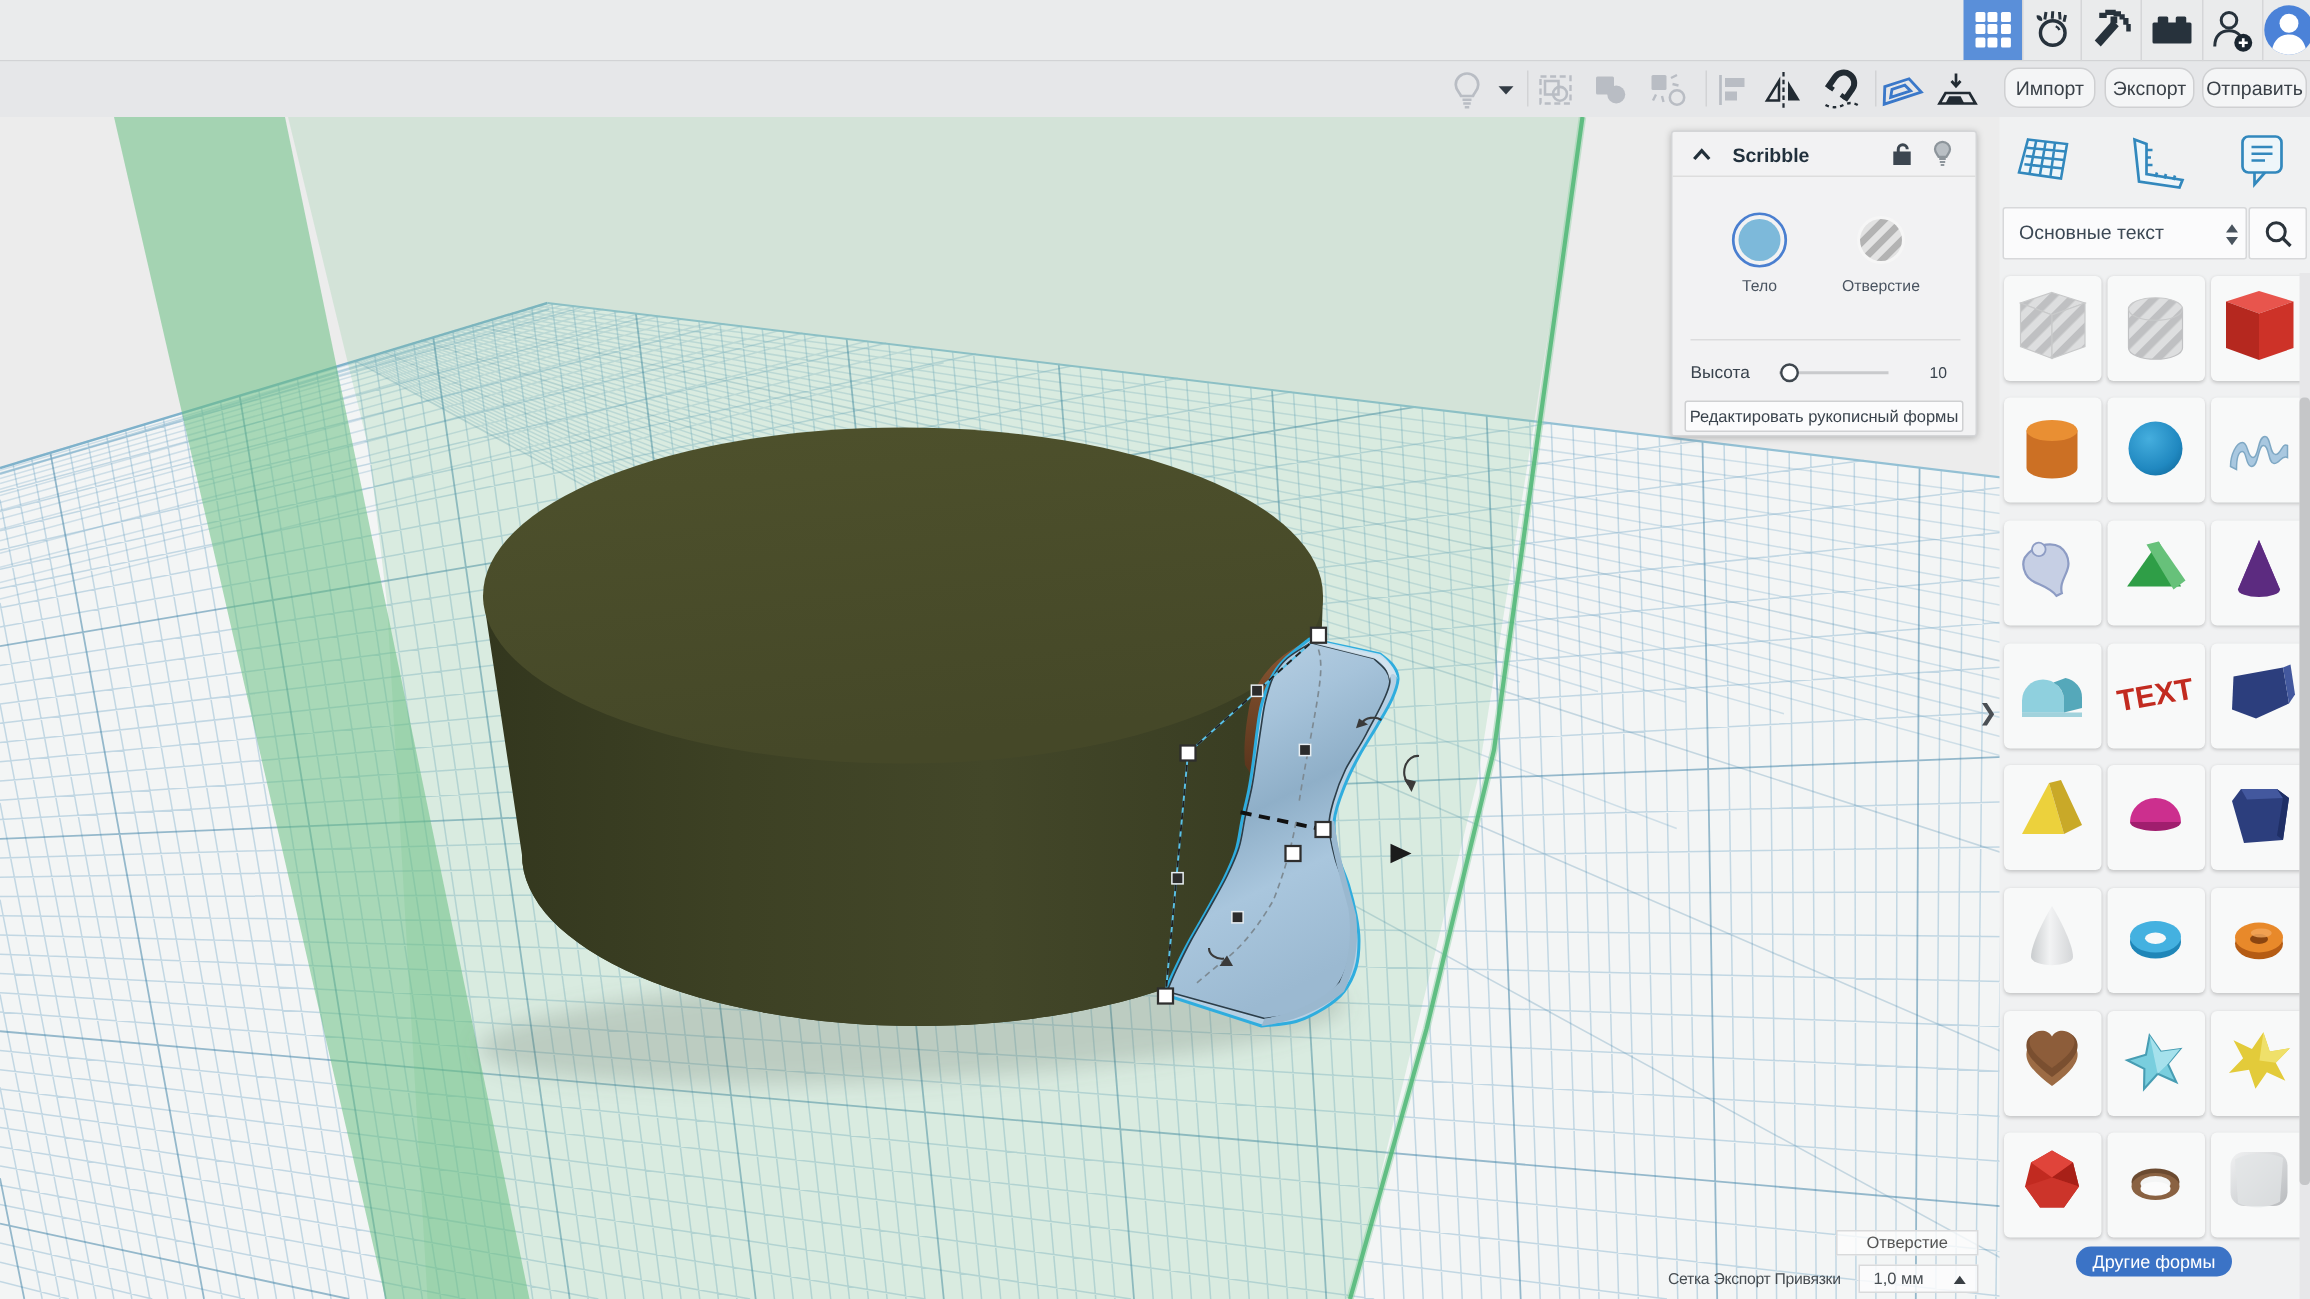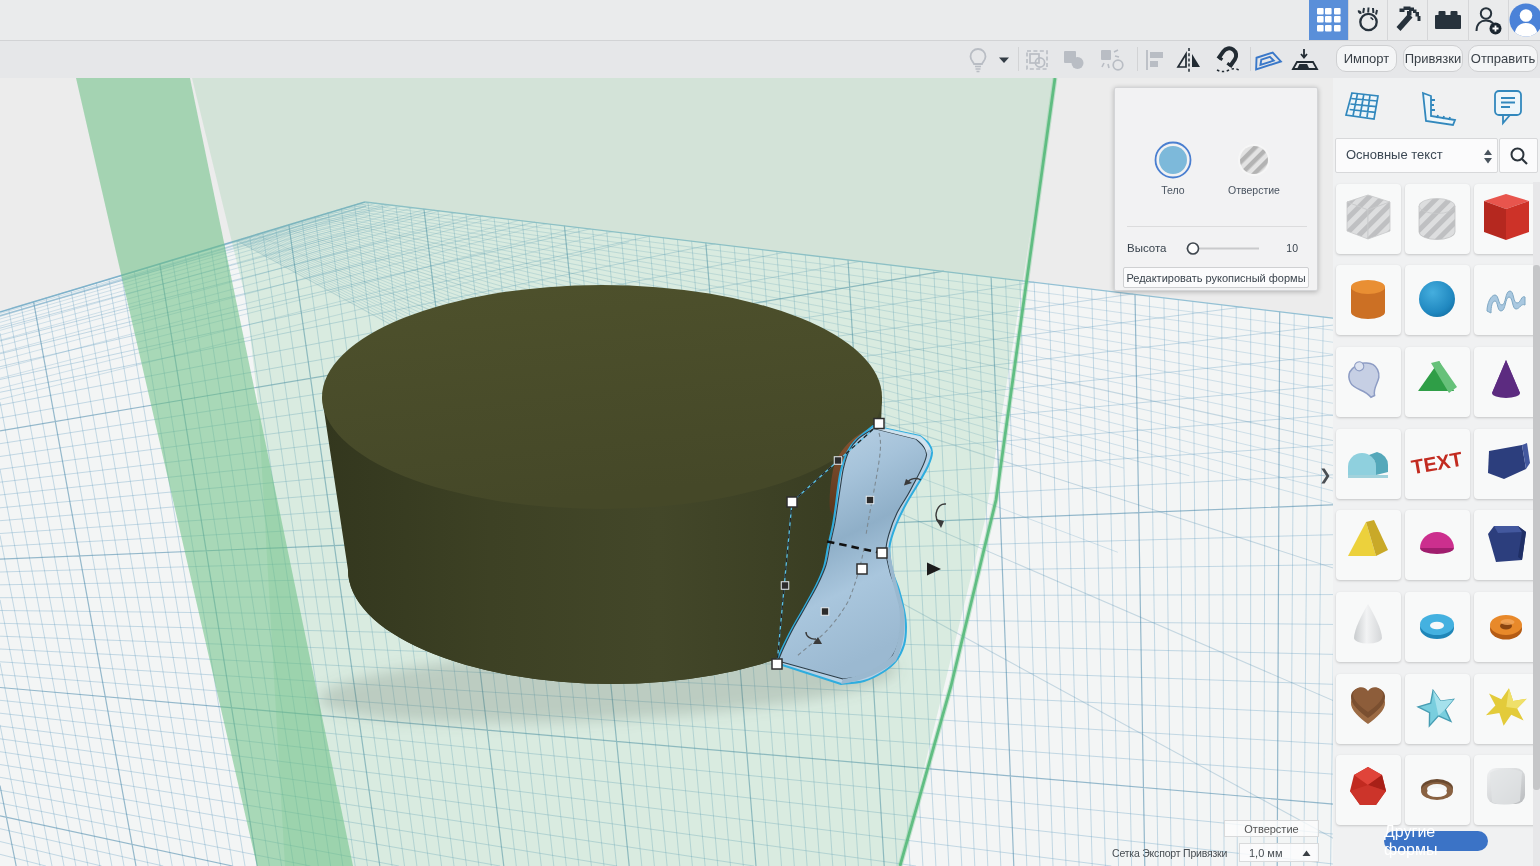--- a/index.html
+++ b/index.html
@@ -13,21 +13,21 @@
  font-size:13px;color:#3a4148;display:flex;align-items:center;justify-content:center}
 #panel{position:absolute;left:1114px;top:87px;width:204px;height:204px;background:#f2f2f3;border:1px solid #d4d5d7;
  box-shadow:0 1px 5px rgba(0,0,0,.25);border-radius:2px}
 .phead{position:relative;height:30px;border-bottom:1px solid #ddd}
 .ptitle{position:absolute;left:40px;top:8px;font-size:13px;font-weight:bold;color:#21303c}
 #sidebar{position:absolute;left:1333px;top:78px;width:207px;height:788px;background:#f0f1f2}
 .tile{position:absolute;width:65px;height:70px;background:#f8f9f9;border-radius:4px;box-shadow:0 1px 2.5px rgba(0,0,0,.18)}
 #dropdown{position:absolute;left:2px;top:60px;width:163px;height:35px;background:#fbfbfc;border:1px solid #d7d8da;border-radius:2px}
 #searchbtn{position:absolute;left:166px;top:60px;width:39px;height:35px;background:#fbfbfc;border:1px solid #d7d8da;border-radius:2px}
 #otherbtn{position:absolute;left:51px;top:753px;width:104px;height:20px;background:#3b73c6;border-radius:14px;color:#fff;
- font-size:16px;display:flex;align-items:center;justify-content:center}
+ font-size:12px;display:flex;align-items:center;justify-content:center}
 #params{position:absolute;left:1224px;top:820px;width:95px;height:17px;background:rgba(252,252,253,.78);border:1px solid #d9dadb;
  font-size:11px;color:#555;display:flex;align-items:center;justify-content:center}
 #snaplabel{position:absolute;left:1112px;top:847px;width:124px;font-size:10.5px;color:#474d52;white-space:nowrap;letter-spacing:-0.2px}
 #snapdd{position:absolute;left:1239px;top:843px;width:80px;height:19px;background:rgba(252,252,253,.85);border:1px solid #d9dadb;
  font-size:11px;color:#474d52;display:flex;align-items:center;padding-left:9px}
 #chev{position:absolute;left:1319px;top:466px;font-size:15px;color:#4a4f54}
 .scroll{position:absolute;right:0;top:104px;width:7px;height:684px;background:#e7e7e9}
 .thumb{position:absolute;right:0;width:7px;background:#c5c6c8;border-radius:3px}
 </style></head>
 <body>
@@ -261,23 +261,41 @@
 <div class="cell" style="left:1288px;top:41px;width:34px;height:37px">
     <svg width="28" height="26" viewBox="0 0 28 26">
 <g fill="none" stroke="#222b33" stroke-width="1.8">
 <polygon points="4,22 8,15 24,15 28,22" transform="translate(-2 0)"></polygon>
 <polygon points="11,18 17.5,18 19,21 9.5,21" fill="#222b33" transform="translate(-2 0)"></polygon>
       </g>
 <path d="M13 2 v8 M10 7 L13 10.5 L16 7" stroke="#222b33" stroke-width="1.8" fill="none"></path>
     </svg>
   </div>
 <div class="tbtn" style="left:1336px;width:61px">Импорт</div>
-<div class="tbtn" style="left:1403px;width:60px">Привязки</div>
+<div class="tbtn" style="left:1403px;width:60px">Экспорт</div>
 <div class="tbtn" style="left:1468px;width:70px">Отправить</div>
 <div id="panel">
+    <div class="phead">
+<svg class="abs" style="left:13px;top:10px" width="13" height="10" viewBox="0 0 13 10">
+        <path d="M1.5 8 L6.5 2.5 L11.5 8" fill="none" stroke="#22303a" stroke-width="2.2"></path>
+      </svg>
+<div class="ptitle">Scribble</div>
+<svg class="abs" style="left:146px;top:7px" width="15" height="16" viewBox="0 0 15 16">
+        <g fill="none" stroke="#3c4650" stroke-width="2">
+          <rect x="2.2" y="7" width="9.6" height="7" fill="#3c4650"></rect>
+          <path d="M4.5 7 V4.5 a3 3 0 0 1 6 0"></path>
+        </g>
+      </svg>
+<svg class="abs" style="left:173px;top:5px" width="14" height="20" viewBox="0 0 14 20">
+        <g stroke="#8d959b" fill="none">
+          <path d="M7 1.5 a5 5 0 0 1 5 5 c0 2.4 -1.7 3.4 -2.4 5 l-5.2 0 c-0.7 -1.6 -2.4 -2.6 -2.4 -5 a5 5 0 0 1 5 -5 Z" stroke-width="1.5" fill="#b9bfc4"></path>
+          <path d="M4.8 13 h4.4 M5.2 15 h3.6 M5.8 17 h2.4" stroke-width="1.2"></path>
+        </g>
+      </svg>
+</div>
     <svg class="abs" style="left:0;top:31px" width="202" height="90" viewBox="0 0 202 90">
 <defs>
         <pattern id="hstr" width="9" height="9" patternTransform="rotate(45)" patternUnits="userSpaceOnUse">
 <rect width="9" height="9" fill="#e3e3e3"></rect>
           <rect width="4.5" height="9" fill="#b3b3b3"></rect>
         </pattern>
       </defs>
 <circle cx="58" cy="41" r="17.5" fill="none" stroke="#4a7fd0" stroke-width="1.8"></circle>
 <circle cx="58" cy="41" r="14" fill="#7db9da"></circle>
 <circle cx="139" cy="41" r="16" fill="#f6f6f6"></circle>

